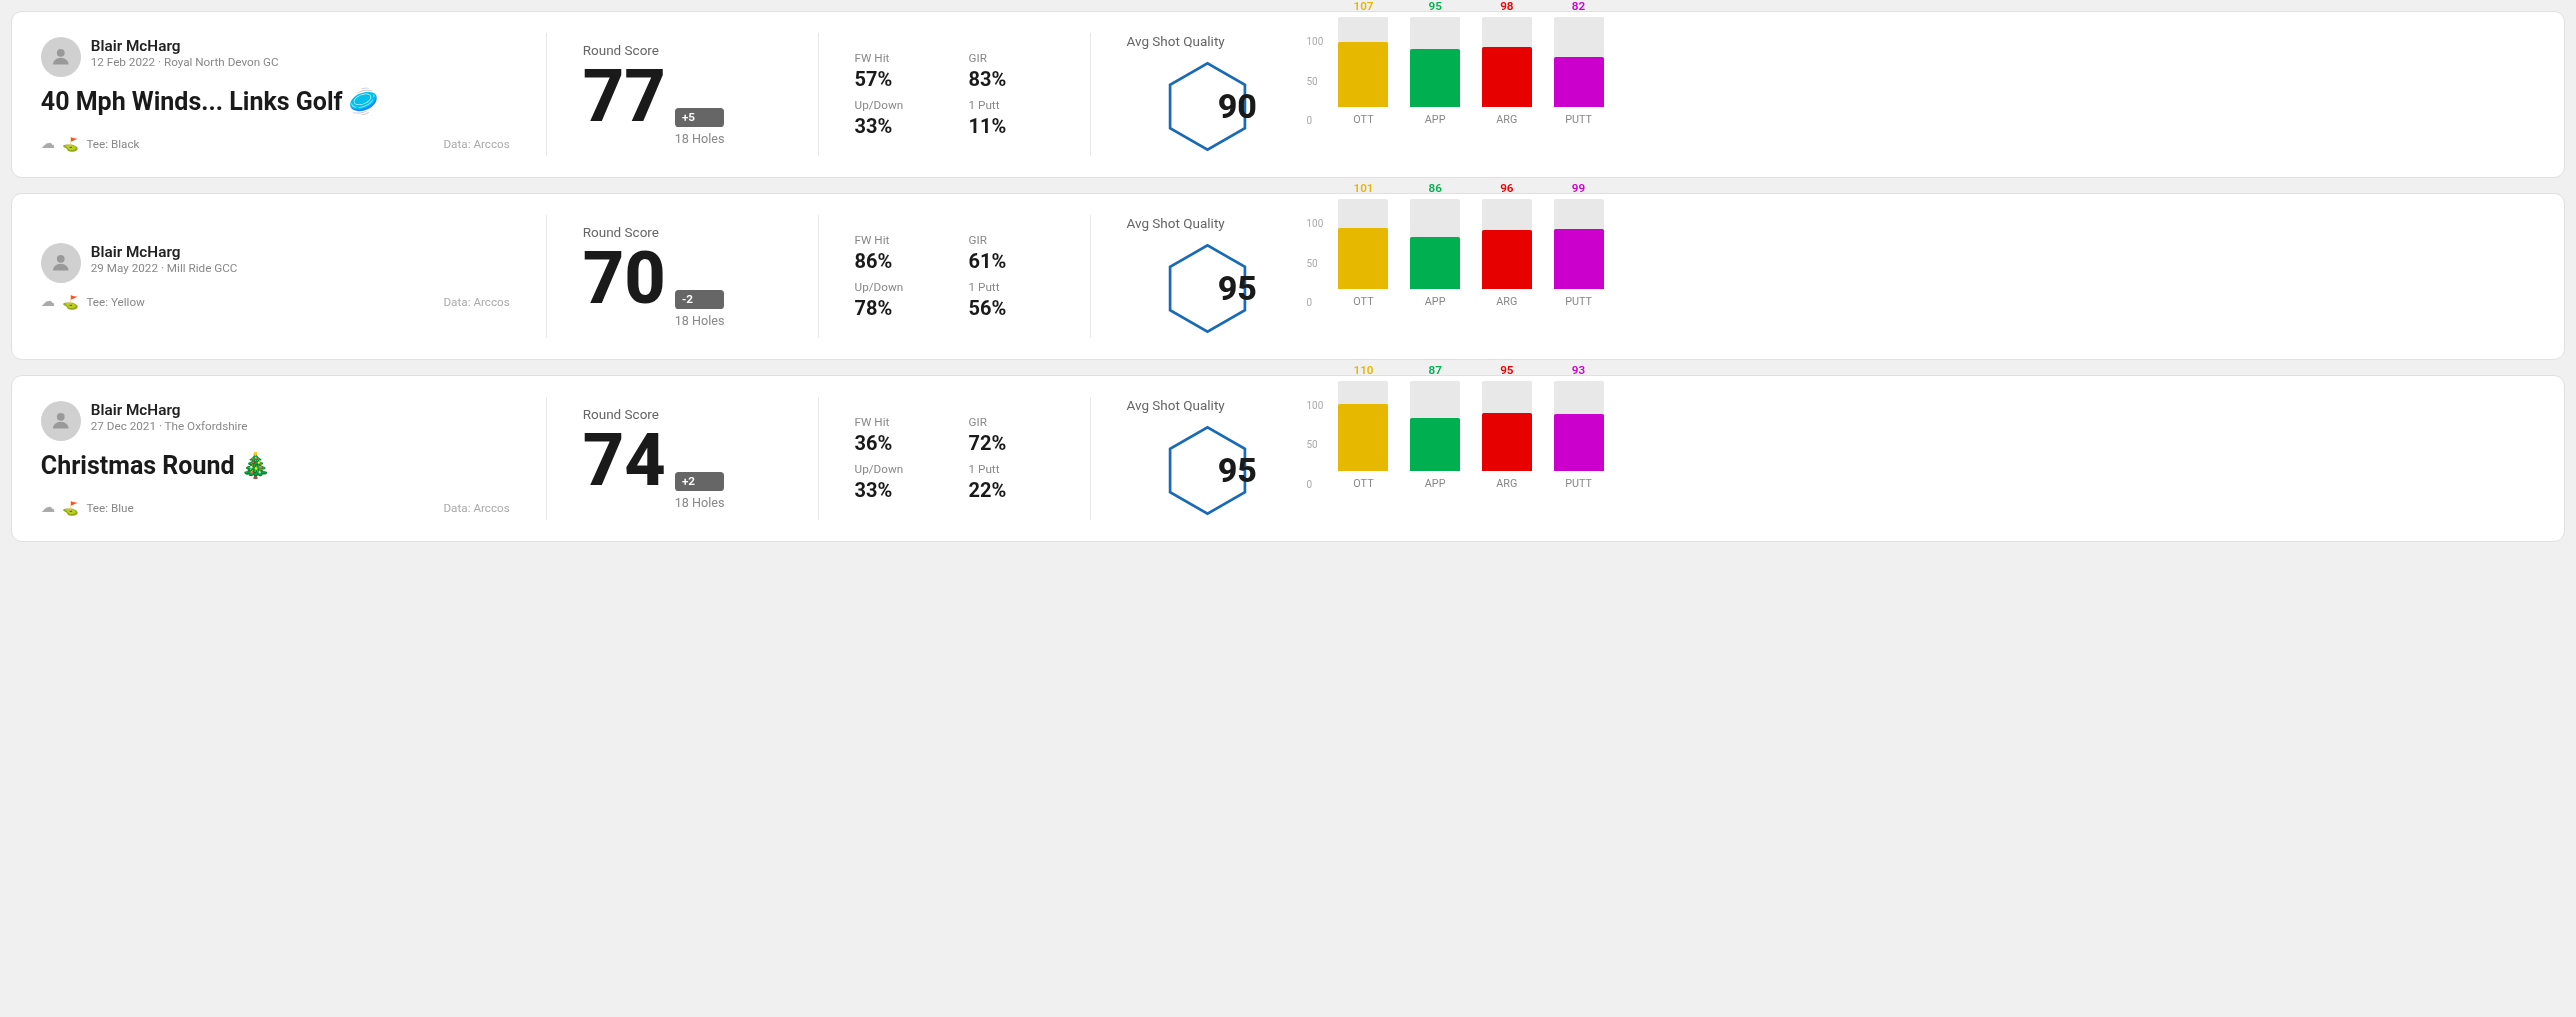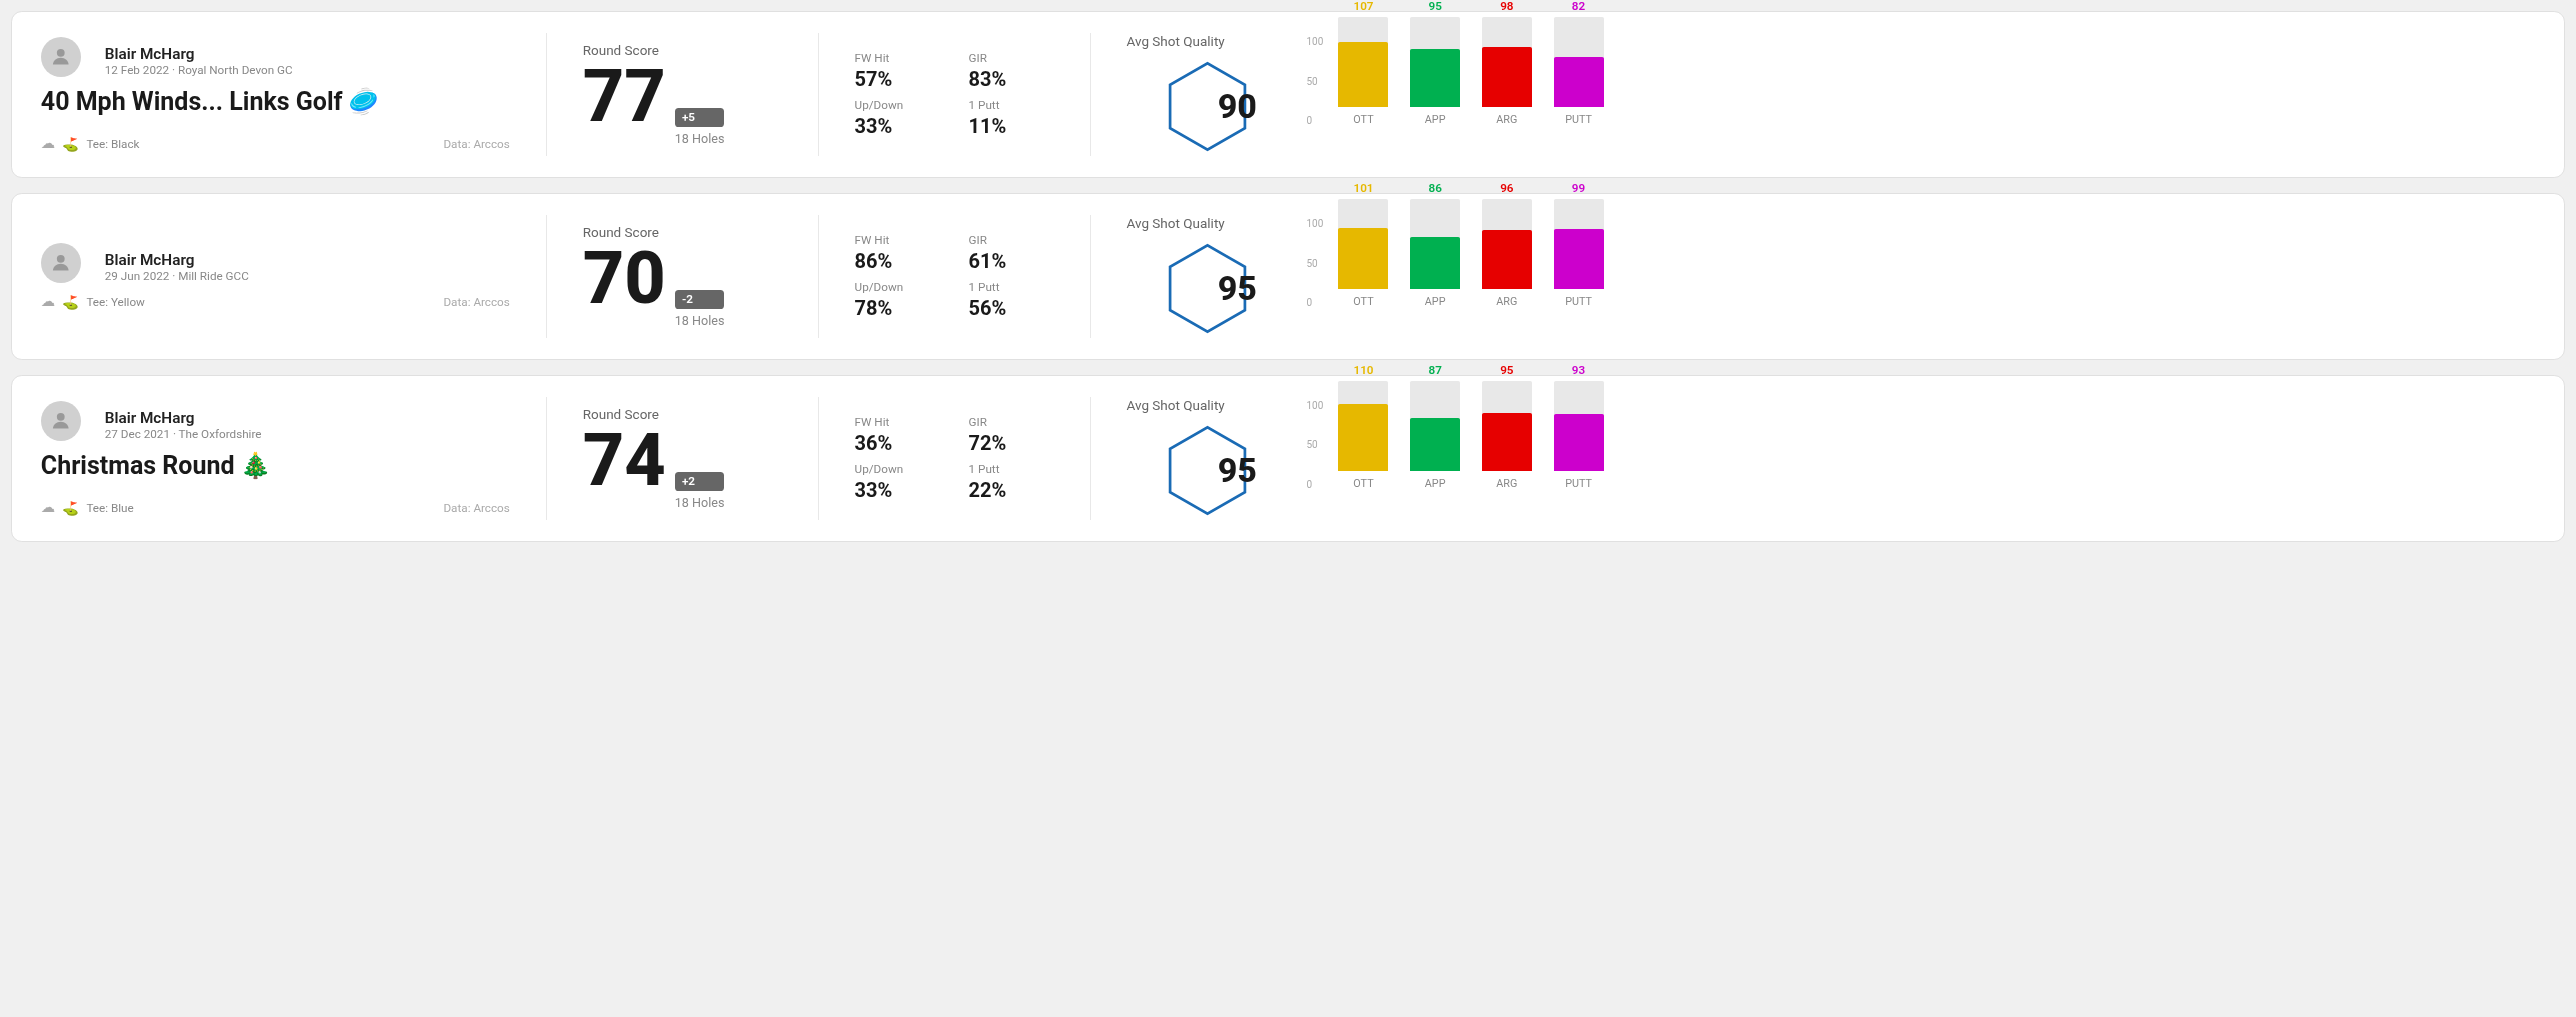--- a/index.html
+++ b/index.html
@@ -19,22 +19,22 @@
       display: flex;
       align-items: center;
       gap: 0;
     }
     .left-section {
       width: 469px;
       flex-shrink: 0;
     }
     .user-row {
       display: flex;
-      align-items: flex-end;
-      gap: 24px;
+      align-items: flex-start;
+      gap: 10px;
       margin-bottom: 10.8px;
     }
     .avatar {
       width: 40px;
       height: 40px;
       border-radius: 50%;
       background: #d0d0d0;
       display: flex;
       align-items: center;
       justify-content: center;
@@ -347,21 +347,21 @@
     <div class="left-section">
       <div class="user-row">
         <div class="avatar">
           <svg viewBox="0 0 24 24">
             <circle cx="12" cy="8" r="4"></circle>
             <path d="M4 20c0-4 3.6-7 8-7s8 3 8 7"></path>
           </svg>
         </div>
         <div class="user-info">
           <div class="name">Blair McHarg</div>
-          <div class="meta">29 Jun 2022 · Mill Ride GCC</div>
+          <div class="meta">29 May 2022 · Mill Ride GCC</div>
         </div>
       </div>
       <div class="tee-row">
         <div class="tee-icons">
           <span style="font-size:14.4px; color:#aaa;">☁</span>
           <span style="font-size:13.5px; color:#aaa;">⛳</span>
           <span style="font-size:11.7px; color:#888;">Tee: Yellow</span>
         </div>
         <span style="font-size:11.7px; color:#aaa;">Data: Arccos</span>
       </div>

